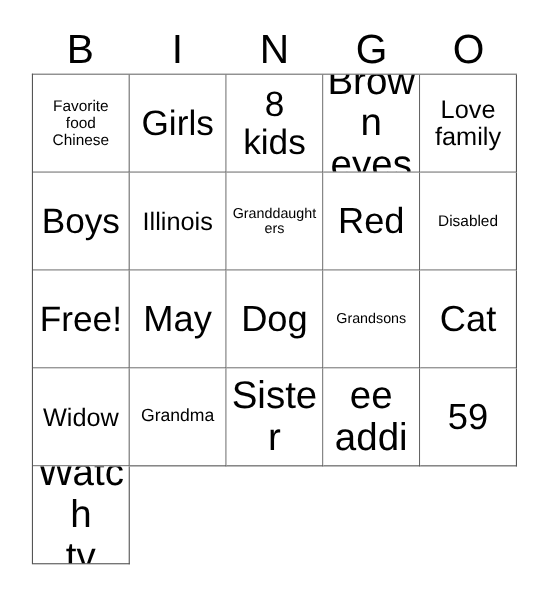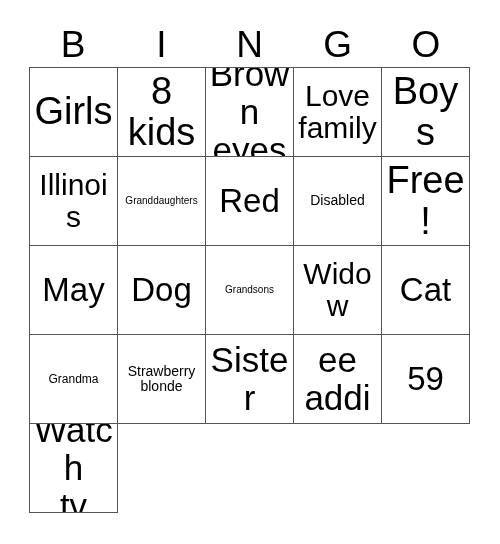--- a/index.html
+++ b/index.html
@@ -79,41 +79,46 @@
     width: 100%;
     text-align: center;
     line-height: 1.08;
     color: #000000;
     white-space: pre-line;
     word-break: break-word;
   }
 
   
   .fs-xxl { font-size: 33px; }
-  .fs-xl  { font-size: 38px; }
+  .fs-xl  { font-size: 32px; }
   .fs-lg  { font-size: 35px; }
-  .fs-md  { font-size: 30px; }
-  .fs-sm  { font-size: 12px; }
+  .fs-md  { font-size: 23px; }
+  .fs-sm  { font-size: 16px; }
   .fs-xs  { font-size: 14px; }
-  .fs-xxs { font-size: 10px; }
+  .fs-xxs { font-size: 13px; }
 </style>
 </head>
 <body>
 
 <div id="card-root">
 
   <div id="bingo-header">
     <div class="header-letter">B</div>
     <div class="header-letter">I</div>
     <div class="header-letter">N</div>
     <div class="header-letter">G</div>
     <div class="header-letter">O</div>
   </div>
 
   <div id="bingo-grid">
+      <div class="bingo-cell">
+        <span class="cell-text fs-xs">Favorite
+food
+Chinese</span>
+      </div>
       <div class="bingo-cell">
         <span class="cell-text fs-xl">Girls</span>
       </div>
       <div class="bingo-cell">
         <span class="cell-text fs-xl">8
 kids</span>
       </div>
       <div class="bingo-cell">
         <span class="cell-text fs-lg">Brown
 eyes</span>
@@ -143,31 +148,27 @@
       <div class="bingo-cell">
         <span class="cell-text fs-xxl">May</span>
       </div>
       <div class="bingo-cell">
         <span class="cell-text fs-xxl">Dog</span>
       </div>
       <div class="bingo-cell">
         <span class="cell-text fs-xxs">Grandsons</span>
       </div>
       <div class="bingo-cell">
+        <span class="cell-text fs-xxl">Cat</span>
+      </div>
+      <div class="bingo-cell">
         <span class="cell-text fs-md">Widow</span>
       </div>
       <div class="bingo-cell">
-        <span class="cell-text fs-xxl">Cat</span>
-      </div>
-      <div class="bingo-cell">
         <span class="cell-text fs-sm">Grandma</span>
-      </div>
-      <div class="bingo-cell">
-        <span class="cell-text fs-xs">Strawberry
-blonde</span>
       </div>
       <div class="bingo-cell">
         <span class="cell-text fs-lg">Sister</span>
       </div>
       <div class="bingo-cell">
         <span class="cell-text fs-lg">Coffee
 addict</span>
       </div>
       <div class="bingo-cell">
         <span class="cell-text fs-xxl">59</span>

